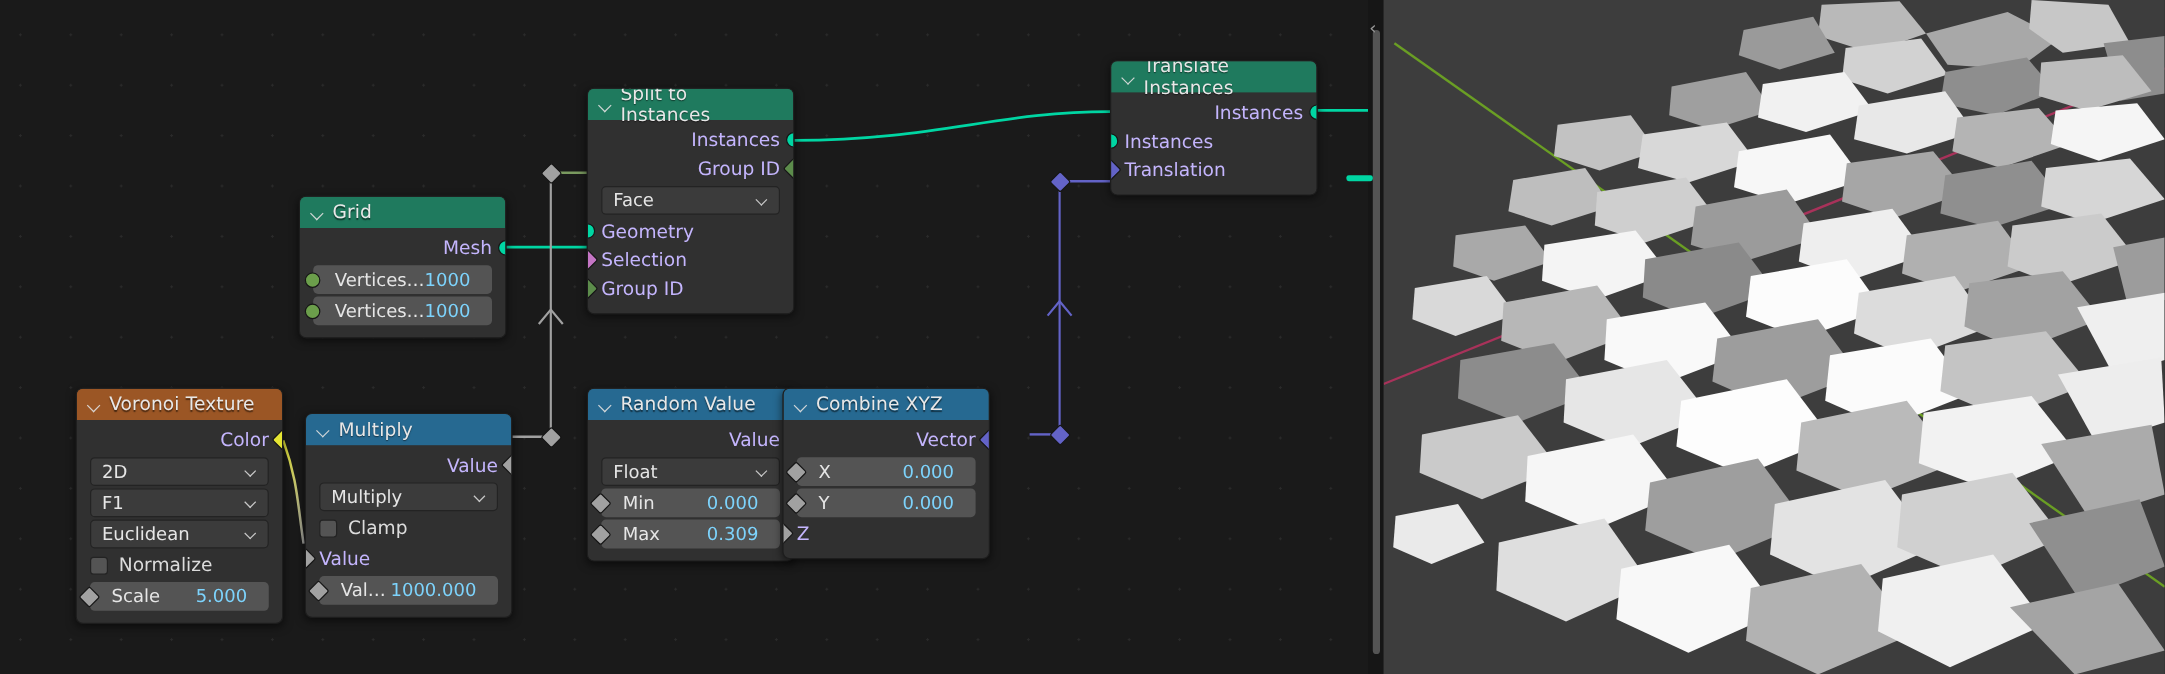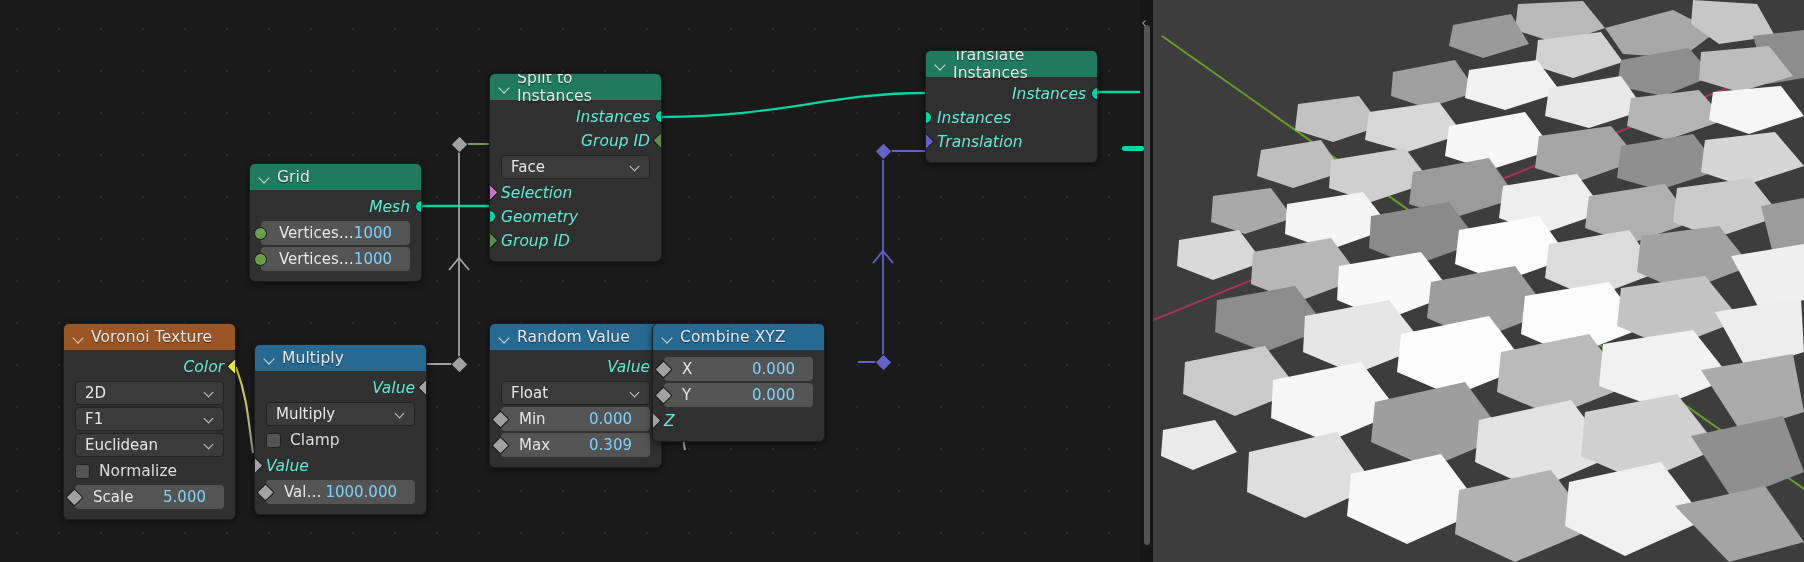--- a/index.html
+++ b/index.html
@@ -47,21 +47,21 @@
   .chev::before{
     content:""; position:absolute; left:1px; top:2px;
     width:7px; height:7px;
     border-right:1.6px solid #dedede; border-bottom:1.6px solid #dedede;
     transform:rotate(45deg);
   }
   .node-body { padding:5px 0 8px 0; position:relative; }
 
   .row {
     position:relative; height:24px; display:flex; align-items:center;
-    padding:0 11px; font-size:15.5px; color:#5eead4;font-style:italic;
+    padding:0 11px; font-size:15.5px; color:#c4b5fd;
   }
   .row.out { justify-content:flex-end; }
   .row.in  { justify-content:flex-start; }
   .row-label { white-space:nowrap; }
 
   .field {
     margin:2px 11px; height:24px; border-radius:4px;
     background:#545454; display:flex; align-items:center;
     position:relative; color:#e6e6e6; font-size:15px;
   }
@@ -213,26 +213,26 @@
         </div>
         <div class="row out">
           <span class="row-label">Group ID</span>
           <span class="sock diam right s-green" style="top:5px;"></span>
         </div>
         <div class="field dd">
           <span>Face</span>
           <span class="ddcaret"></span>
         </div>
         <div class="row in">
+          <span class="sock circ left s-geo" style="top:5px;"></span>
+          <span class="row-label">Geometry</span>
+        </div>
+        <div class="row in">
           <span class="sock diam left s-pink" style="top:5px;"></span>
           <span class="row-label">Selection</span>
-        </div>
-        <div class="row in">
-          <span class="sock circ left s-geo" style="top:5px;"></span>
-          <span class="row-label">Geometry</span>
         </div>
         <div class="row in">
           <span class="sock diam left s-green" style="top:5px;"></span>
           <span class="row-label">Group ID</span>
         </div>
       </div>
     </div>
 
     <div class="node" style="left:925px; top:50px; width:173px;">
       <div class="node-header hdr-geo">
@@ -345,20 +345,24 @@
         </div>
       </div>
     </div>
 
     <div class="node" style="left:652px; top:323px; width:173px;">
       <div class="node-header hdr-conv">
         <span class="chev"></span>
         <span>Combine XYZ</span>
       </div>
       <div class="node-body">
+        <div class="row out">
+          <span class="row-label">Vector</span>
+          <span class="sock diam right s-vec" style="top:5px;"></span>
+        </div>
         <div class="field num">
           <span class="sock diam left s-gray" style="top:6px;"></span>
           <span class="fname">X</span>
           <span class="fval">0.000</span>
         </div>
         <div class="field num">
           <span class="sock diam left s-gray" style="top:6px;"></span>
           <span class="fname">Y</span>
           <span class="fval">0.000</span>
         </div>

